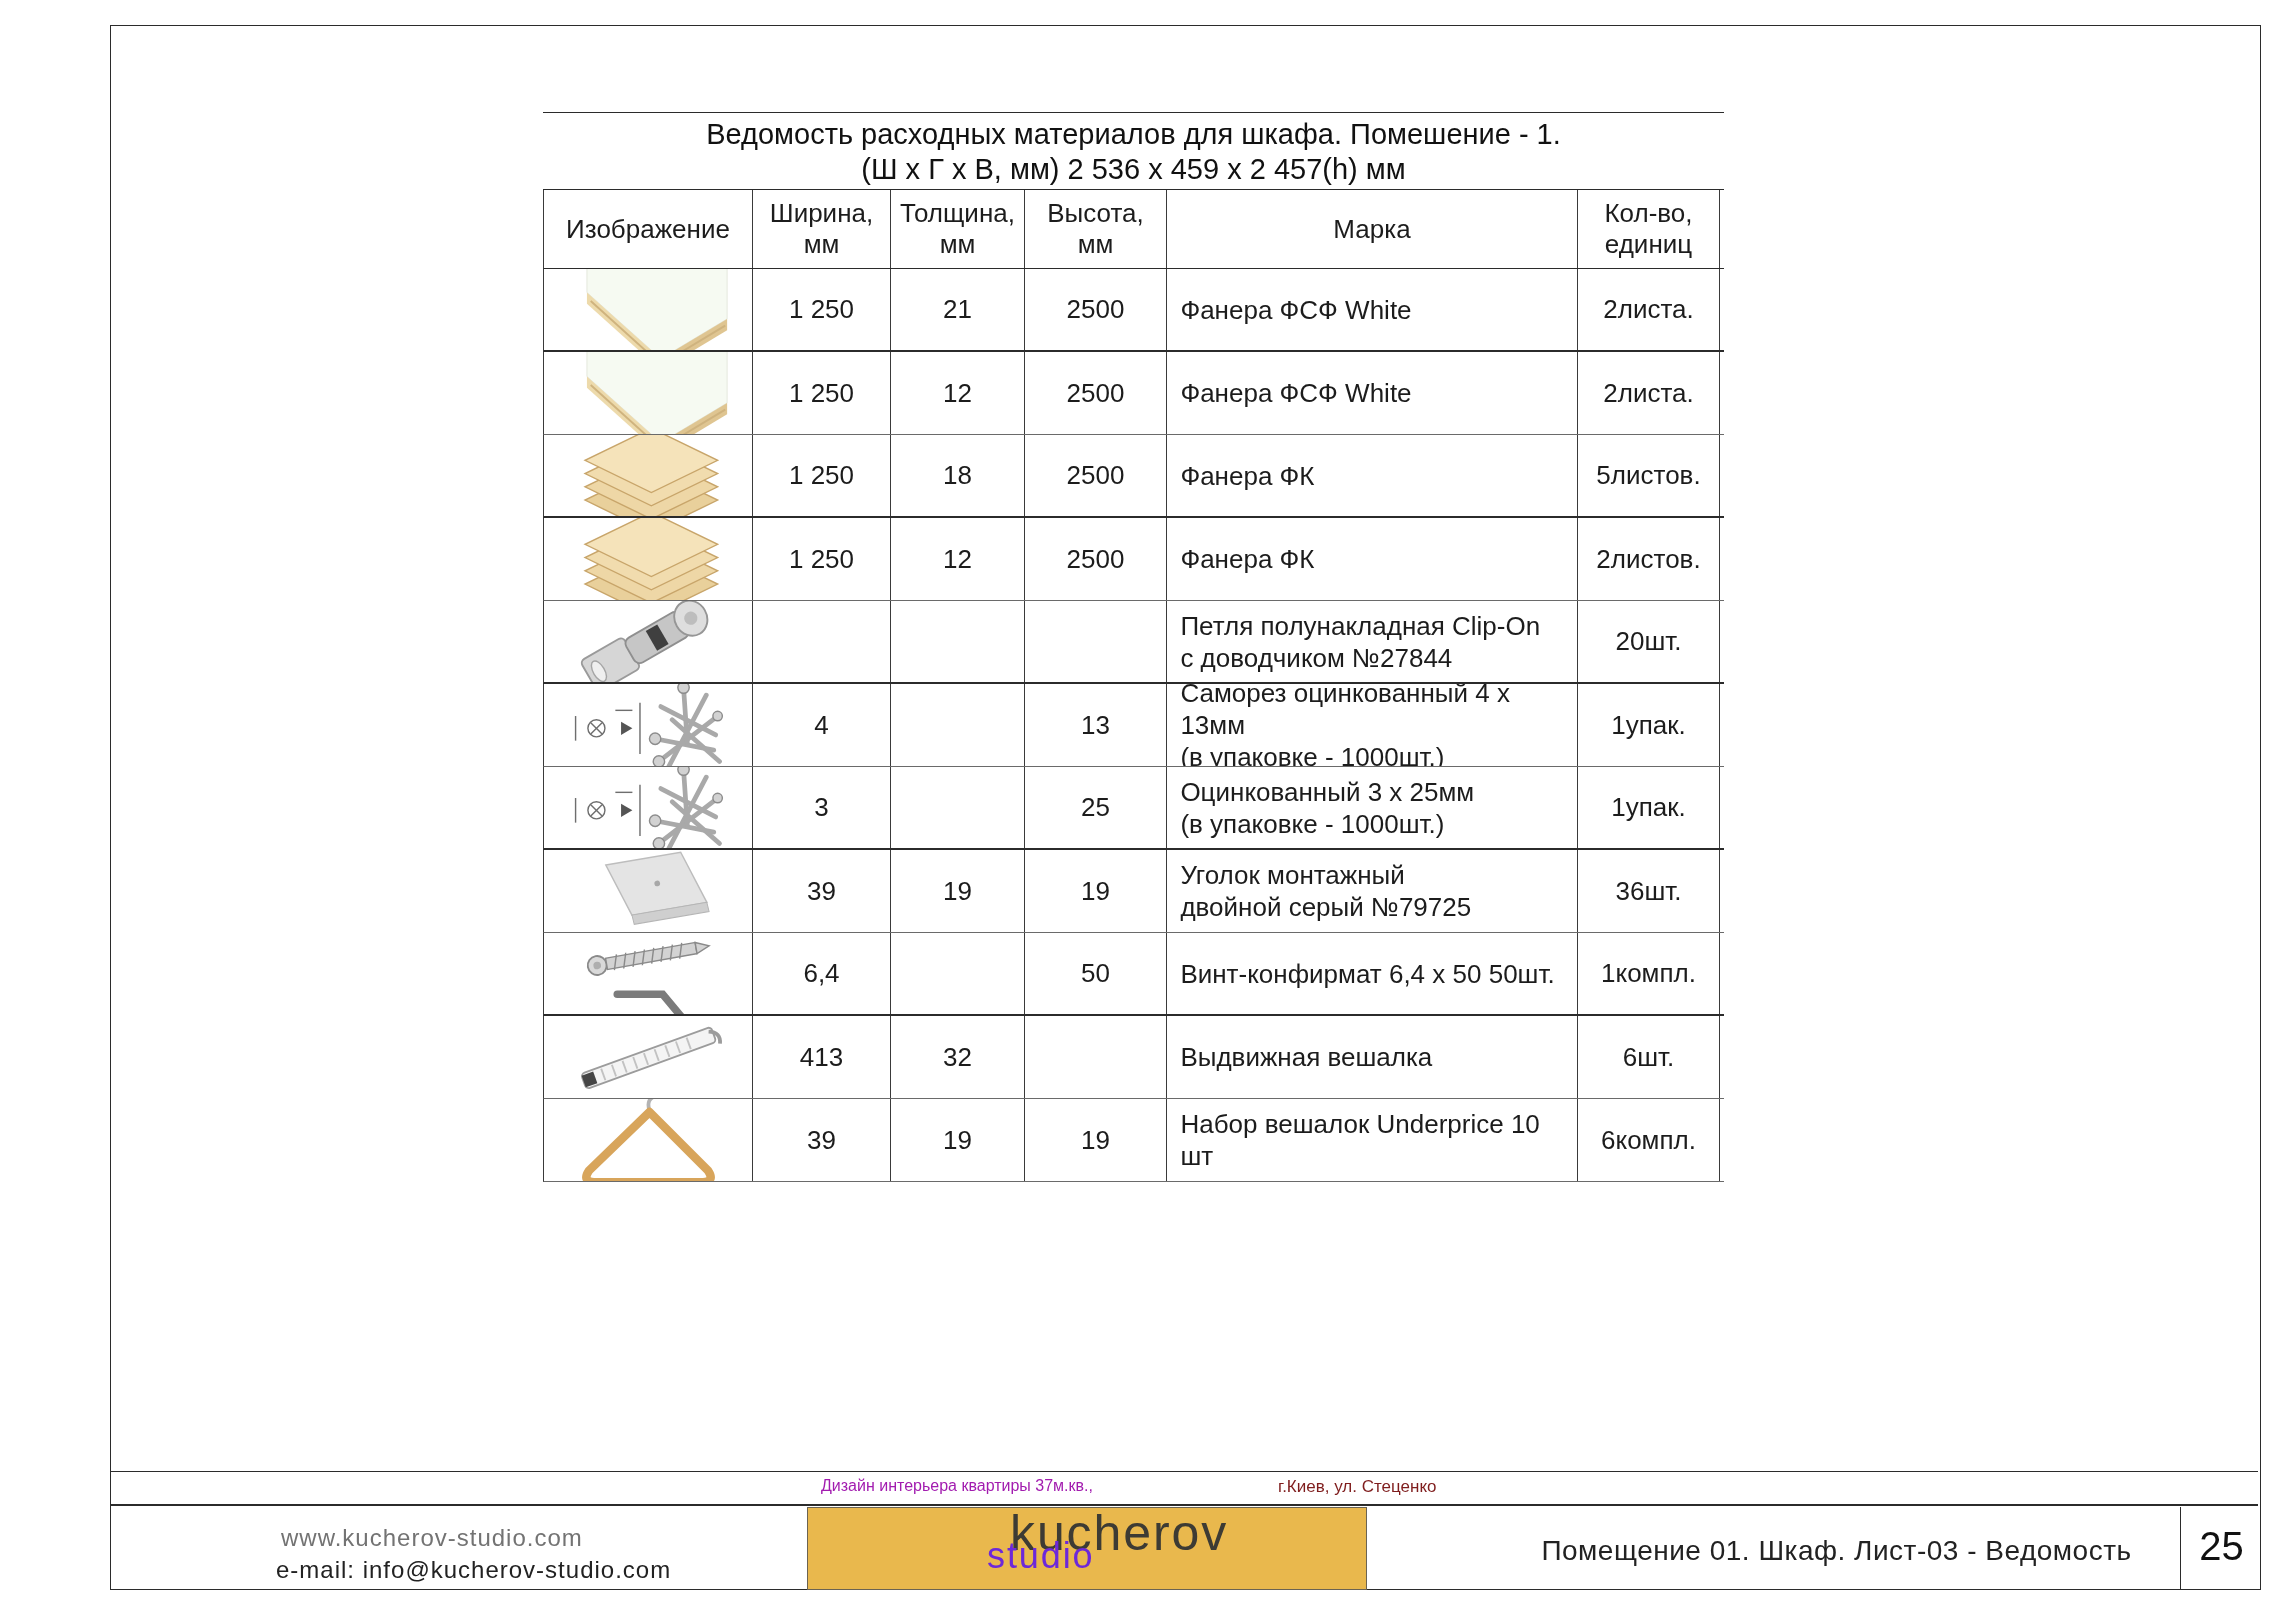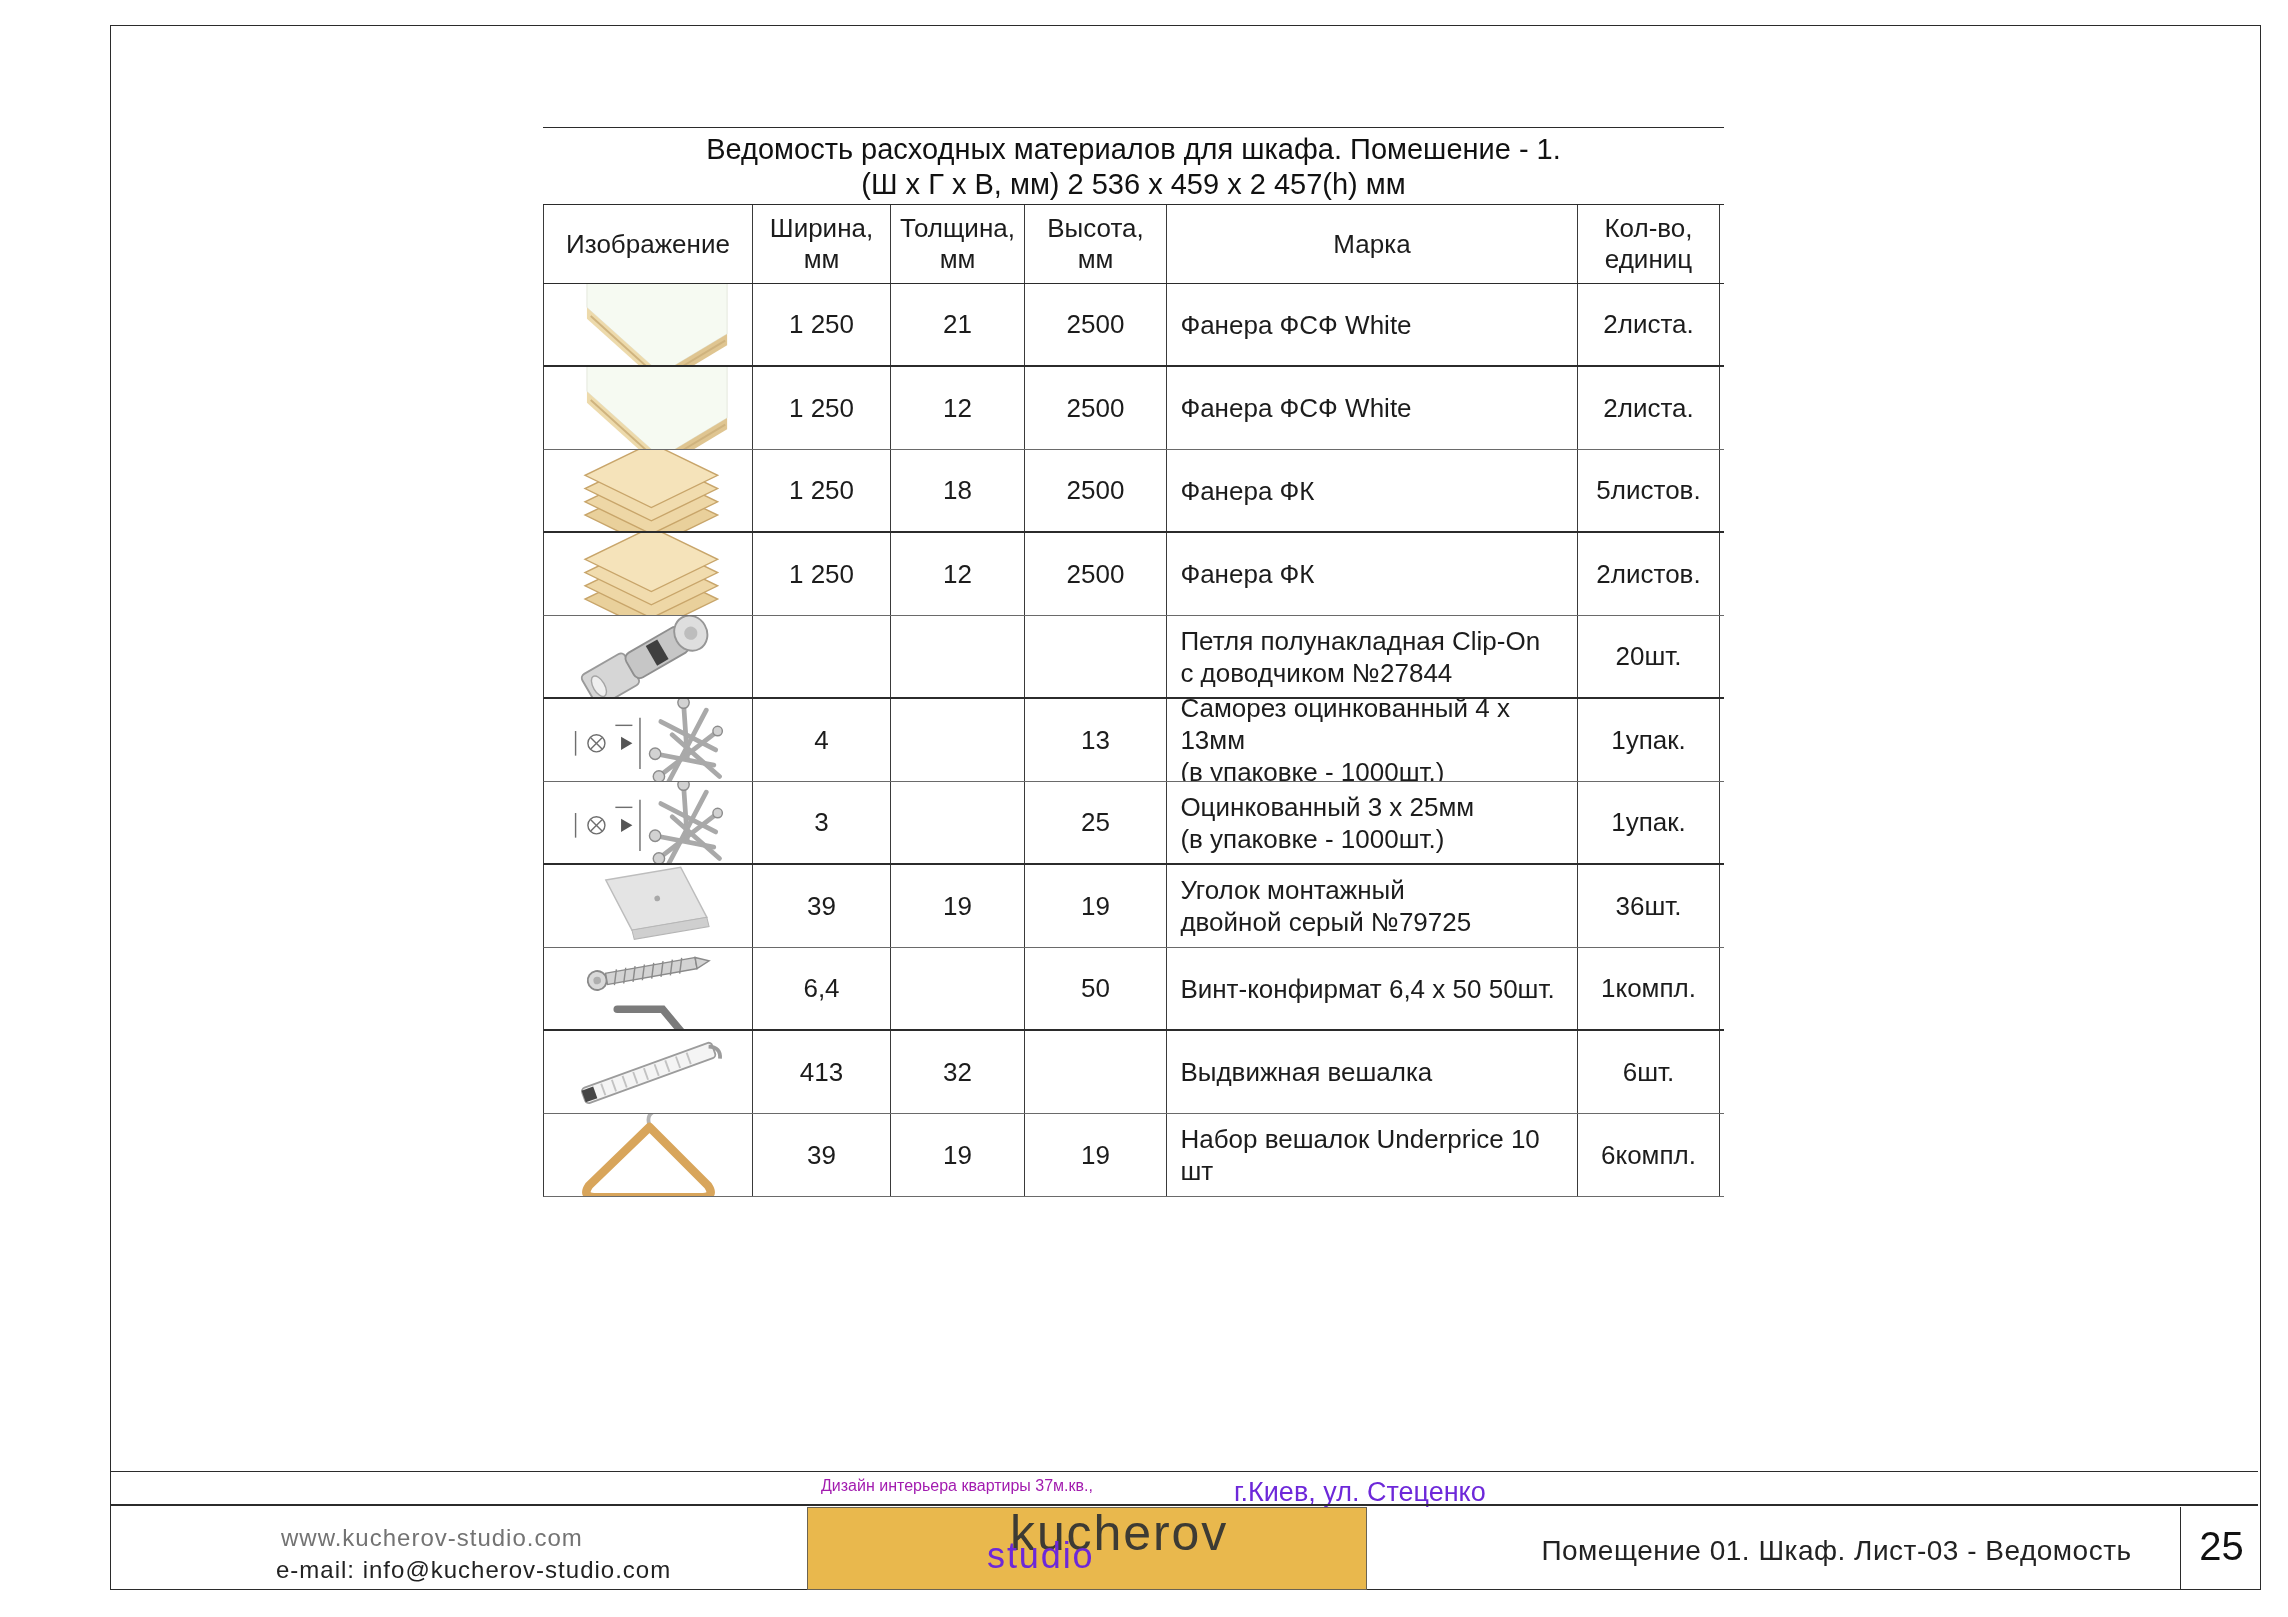--- a/index.html
+++ b/index.html
@@ -8,21 +8,21 @@
     width:2288px; height:1618px; position:relative;
     font-family:"Liberation Sans", sans-serif; color:#1c1c1c;
     overflow:hidden;
   }
   
   .page-frame {
     position:absolute; left:110px; top:25px; width:2151px; height:1565px;
     border:1.9px solid #2b2b2b; background:#ffffff;
   }
   
-  .materials-table { position:absolute; left:543px; top:112px; width:1181px;margin-top:15px; }
+  .materials-table { position:absolute; left:543px; top:112px; width:1181px; }
   .t-title {
     border-top:1.9px solid #2b2b2b; border-bottom:1.9px solid #2b2b2b;
     height:78px; text-align:center; padding-top:3.8px;
   }
   .t-title div { font-size:29px; line-height:35px; color:#111; }
   .grid { display:grid; grid-template-columns:209px 138px 134px 142px 411px 142px; }
   .t-header { height:79px; border-bottom:1.9px solid #2b2b2b; border-left:1.9px solid #3a3a3a; }
   .t-header .hc {
     border-right:1.9px solid #3a3a3a; display:flex; flex-direction:column;
     align-items:center; justify-content:center; font-size:26px; line-height:31px;
@@ -35,21 +35,21 @@
   }
   .t-row .c-mark {
     flex-direction:column; align-items:flex-start; justify-content:center;
     padding-left:13.4px; line-height:32px;
   }
   .c-img svg { width:161px; height:125px; display:block; }
   
   .footer-line-thin { position:absolute; left:111px; top:1471px; width:2147px; height:0; border-top:1.9px solid #2b2b2b; }
   .footer-line-thick { position:absolute; left:111px; top:1504px; width:2147px; height:0; border-top:2.9px solid #2b2b2b; }
   .project-name { position:absolute; left:821px; top:1477px; font-size:16px; color:#a21caf; }
-  .project-location { position:absolute; left:1234px; top:1477px; font-size:27px; color:#6d28d9; }
+  .project-location { position:absolute; left:1278px; top:1477px; font-size:17px; color:#7f1d1d; }
   .studio-website { position:absolute; left:281px; top:1524px; font-size:24px; letter-spacing:1px; color:#737373; }
   .studio-email { position:absolute; left:276px; top:1556px; font-size:24px; letter-spacing:1px; color:#222; }
   .logo-box {
     position:absolute; left:807px; top:1507px; width:560px; height:83px;
     border:1.9px solid #6b6352; overflow:hidden;
   }
   .logo-box .l1 {
     position:absolute; left:202px; top:-3.8px; font-size:50px; font-weight:500;
     letter-spacing:1.9px; color:#3d3b34; text-transform:lowercase;
   }

